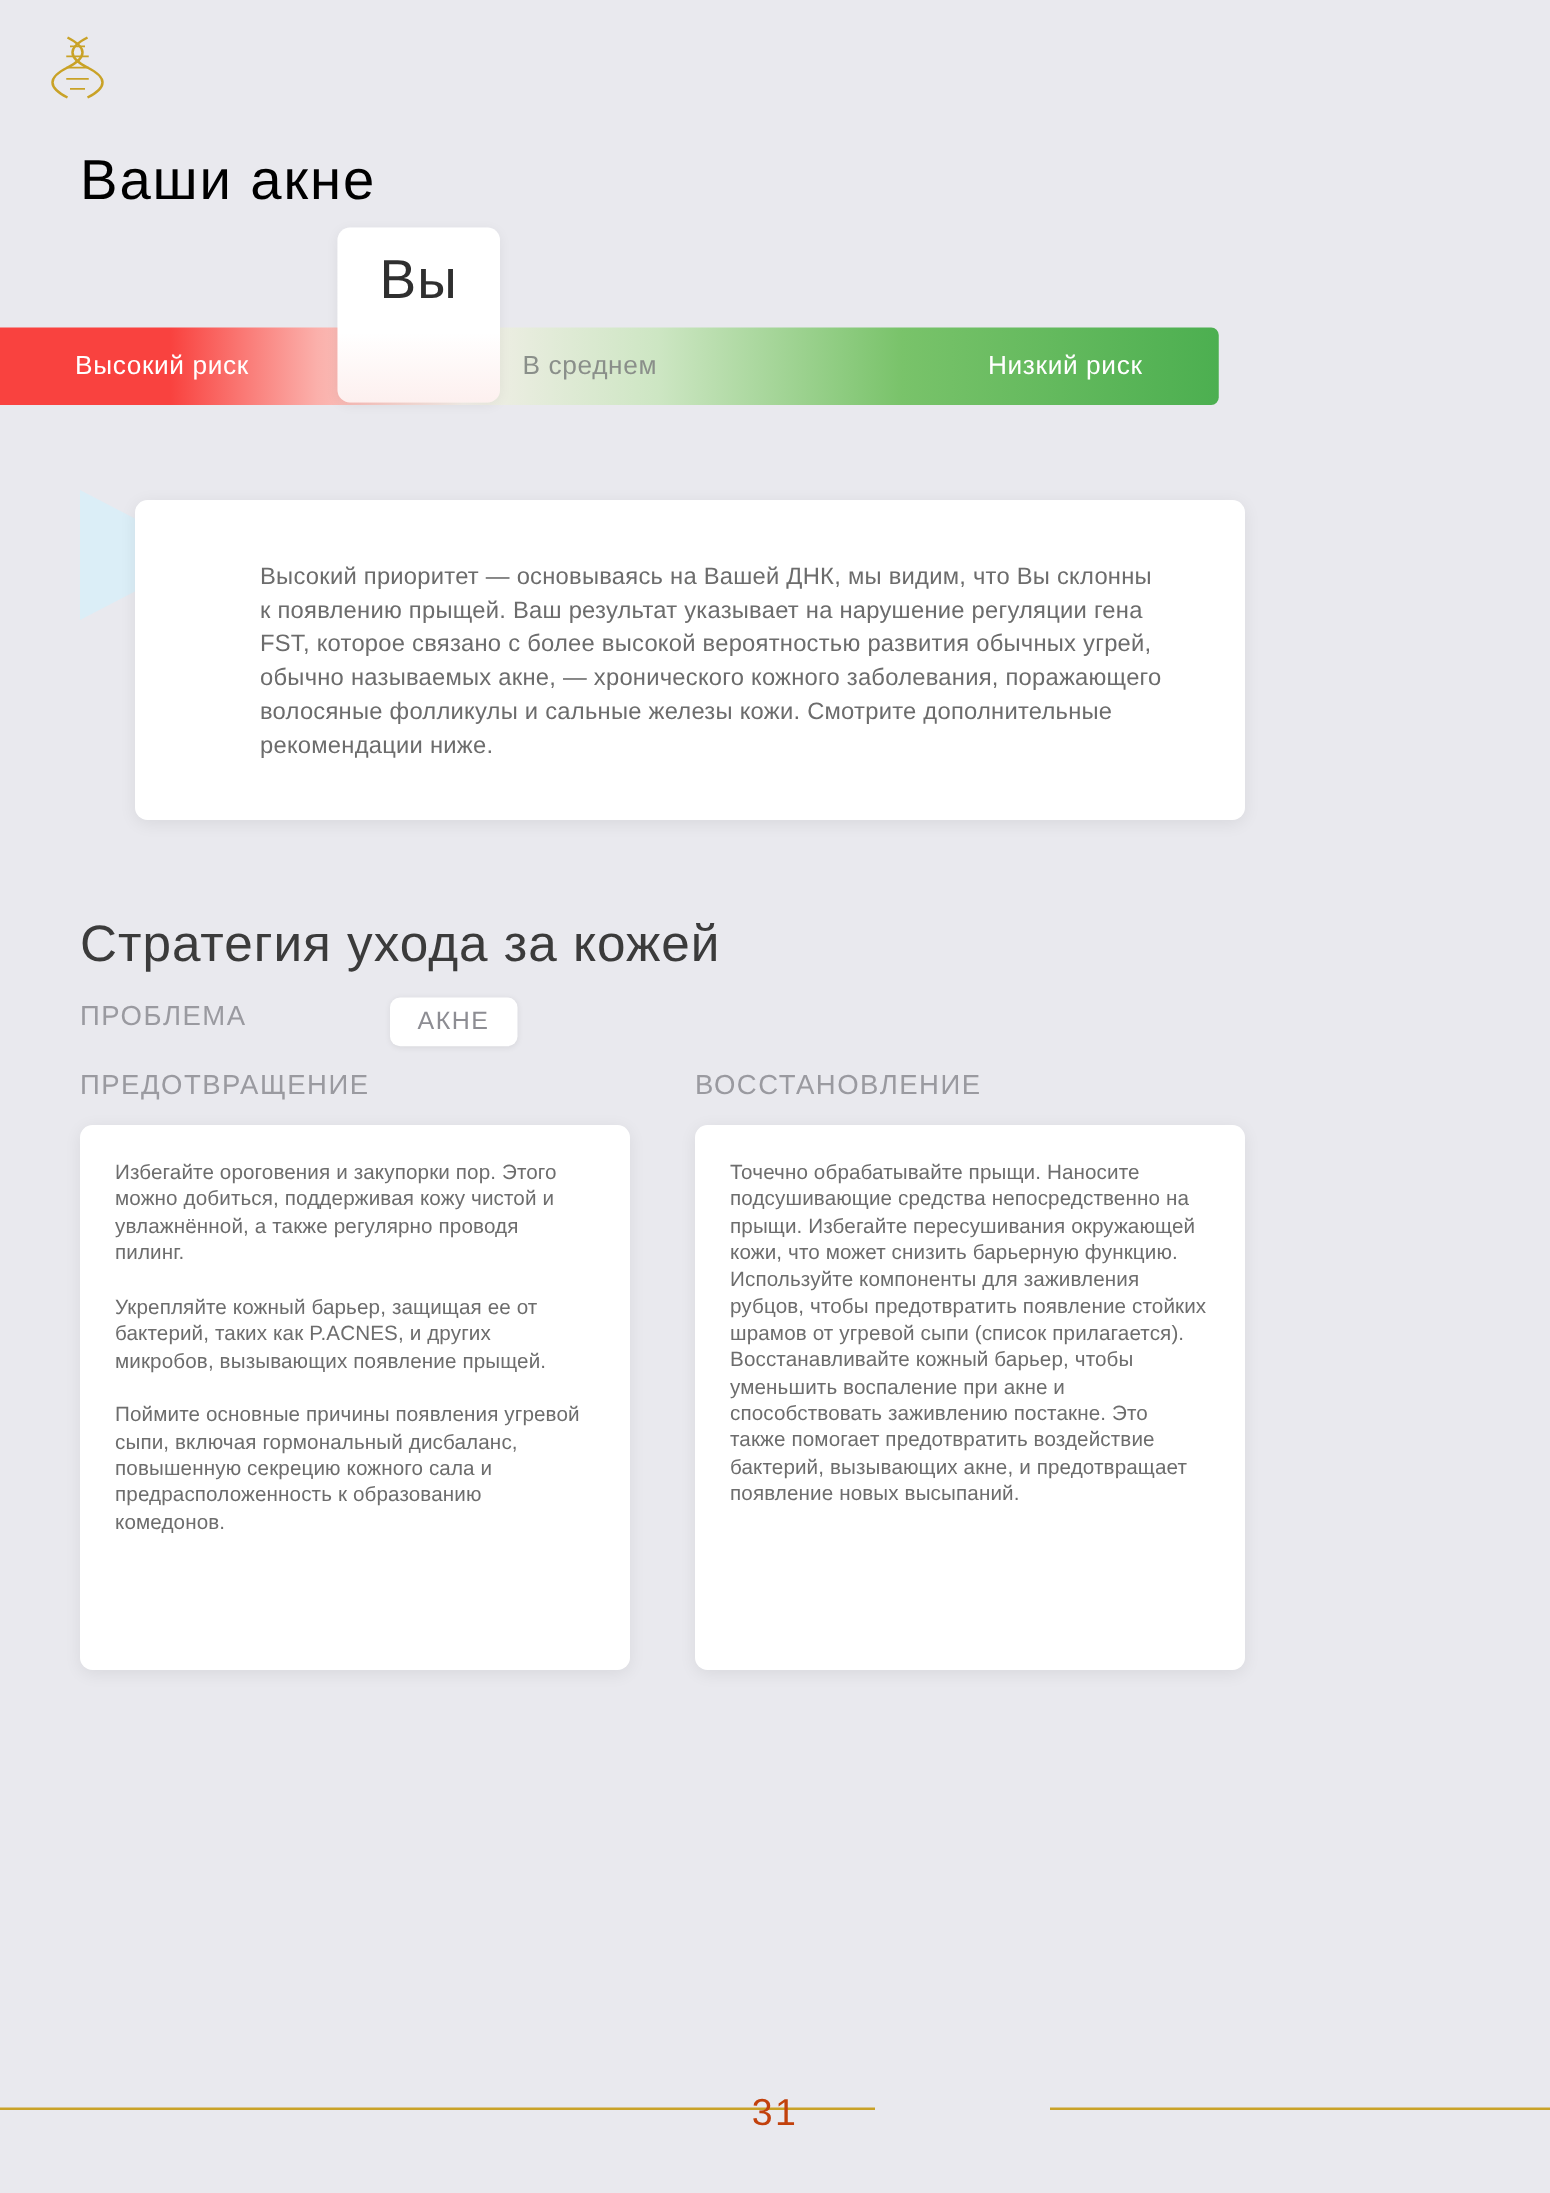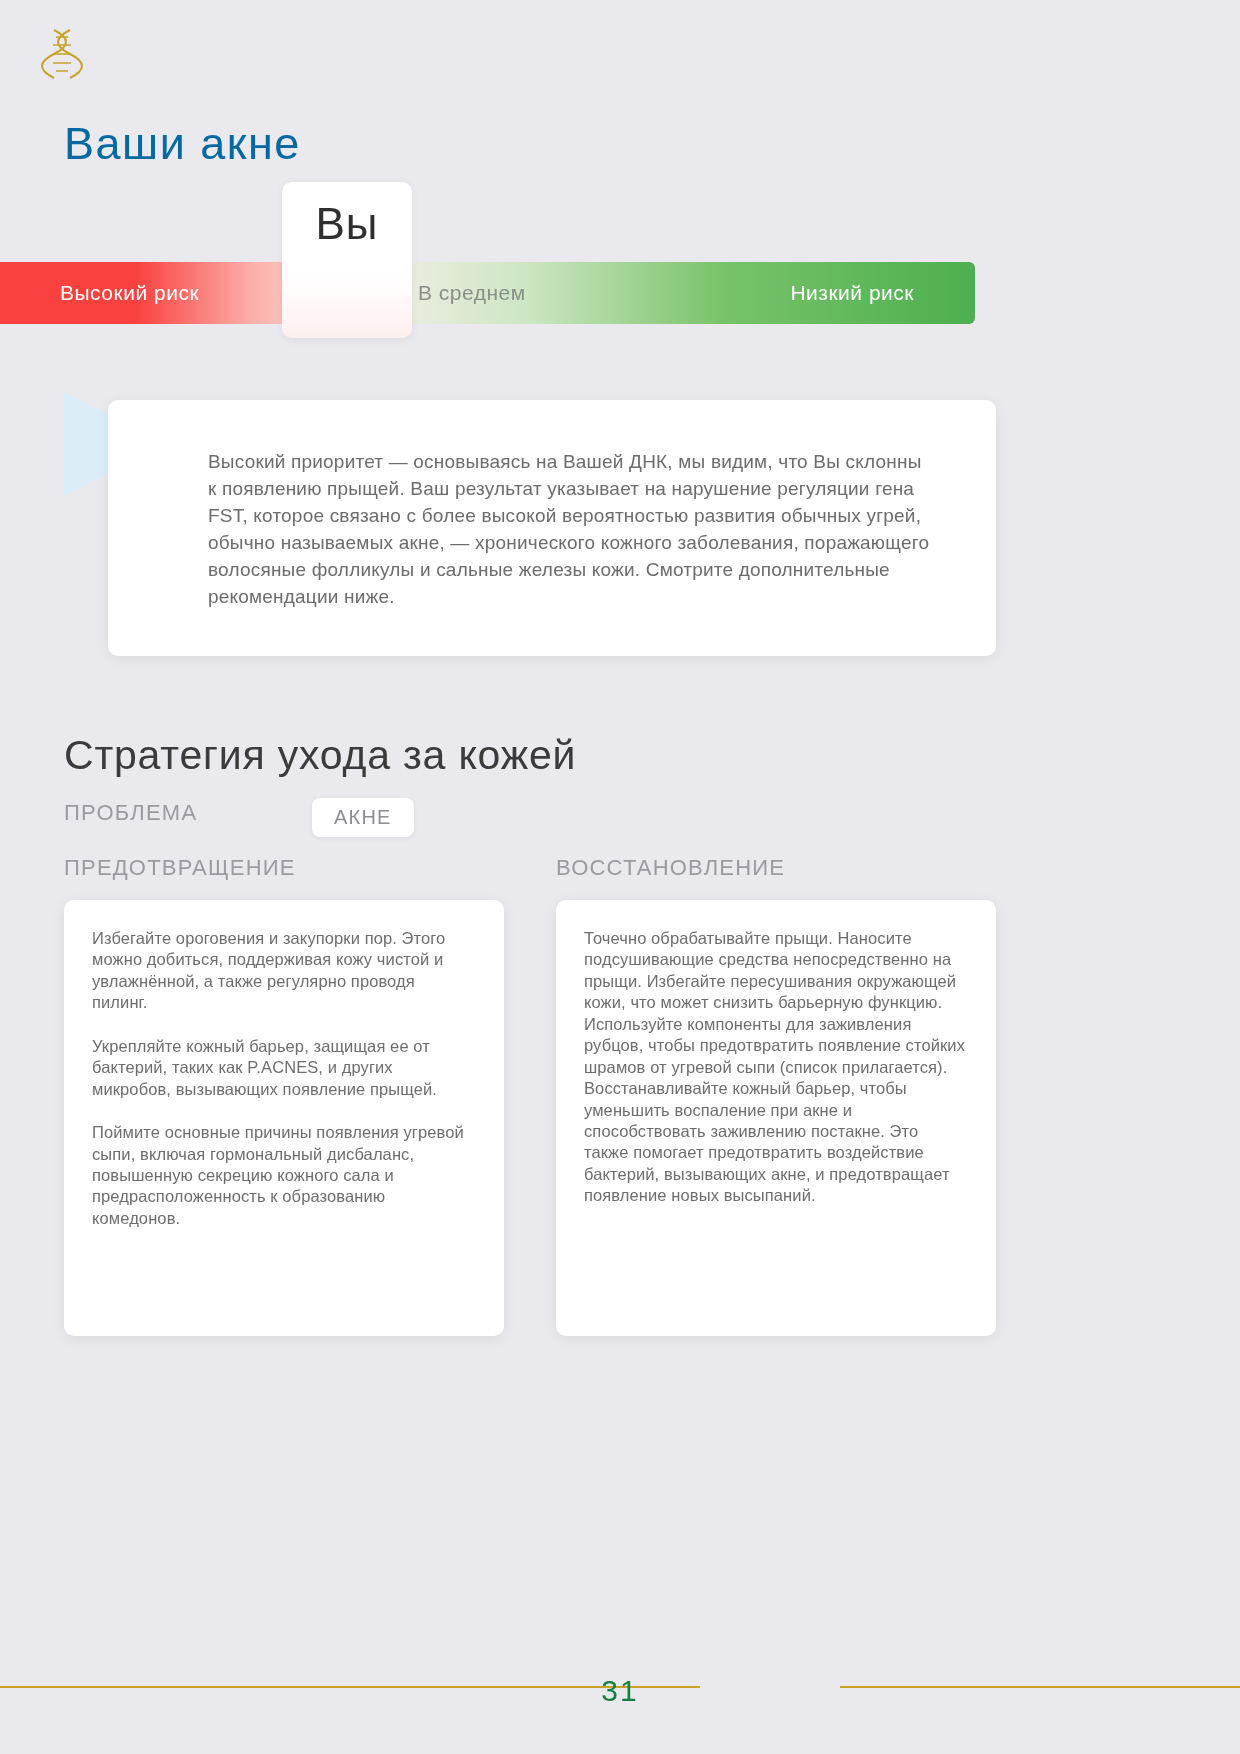--- a/index.html
+++ b/index.html
@@ -28,21 +28,21 @@
   .logo svg { display: block; }
 
   
   .page-title {
     position: absolute;
     left: 64px;
     top: 88px;
     font-size: 45px;
     font-weight: 400;
     letter-spacing: 1.5px;
-    color: #0369a1;
+    color: #000000;
   }
 
   
   .risk-wrap {
     position: absolute;
     left: 0;
     top: 262px;
     width: 975px;
     height: 62px;
   }
@@ -67,26 +67,25 @@
   .risk-label.high { left: 60px; }
   .risk-label.mid { left: 418px; color: #8a8f8a; }
   .risk-label.low { right: 61px; margin-left: 24px; }
 
   
   .you-marker {
     position: absolute;
     left: 270px;
     top: -80px;
     width: 130px;
-    height: 156px;
+    height: 140px;
     background: linear-gradient(to bottom, #ffffff 0%, #ffffff 60%, #fdf0ef 100%);
     border-radius: 10px;
     box-shadow: 0 2px 10px rgba(0,0,0,0.06);
     z-index: 3;
-    margin-left: 12px;
   }
   .you-marker span {
     position: absolute;
     left: 50%;
     top: 42px;
     transform: translate(-50%,-50%);
     font-size: 44px;
     color: #2f2f2f;
     letter-spacing: 1px;
   }
@@ -198,21 +197,21 @@
     left: auto;
     right: 0;
     width: 400px;
   }
   .page-number {
     position: absolute;
     bottom: 46px;
     left: 50%;
     transform: translateX(-50%);
     font-size: 30px;
-    color: #15803d;
+    color: #c2410c;
     letter-spacing: 2px;
   }
 </style>
 </head>
 <body>
 
 <div class="logo">
   <svg width="44" height="56" viewBox="0 0 44 56" fill="none" stroke="#c9a227" stroke-width="2">
     <path d="M14 4 C30 12, 30 20, 14 28 C-2 36, -2 44, 14 52"></path>
     <path d="M30 4 C14 12, 14 20, 30 28 C46 36, 46 44, 30 52"></path>

